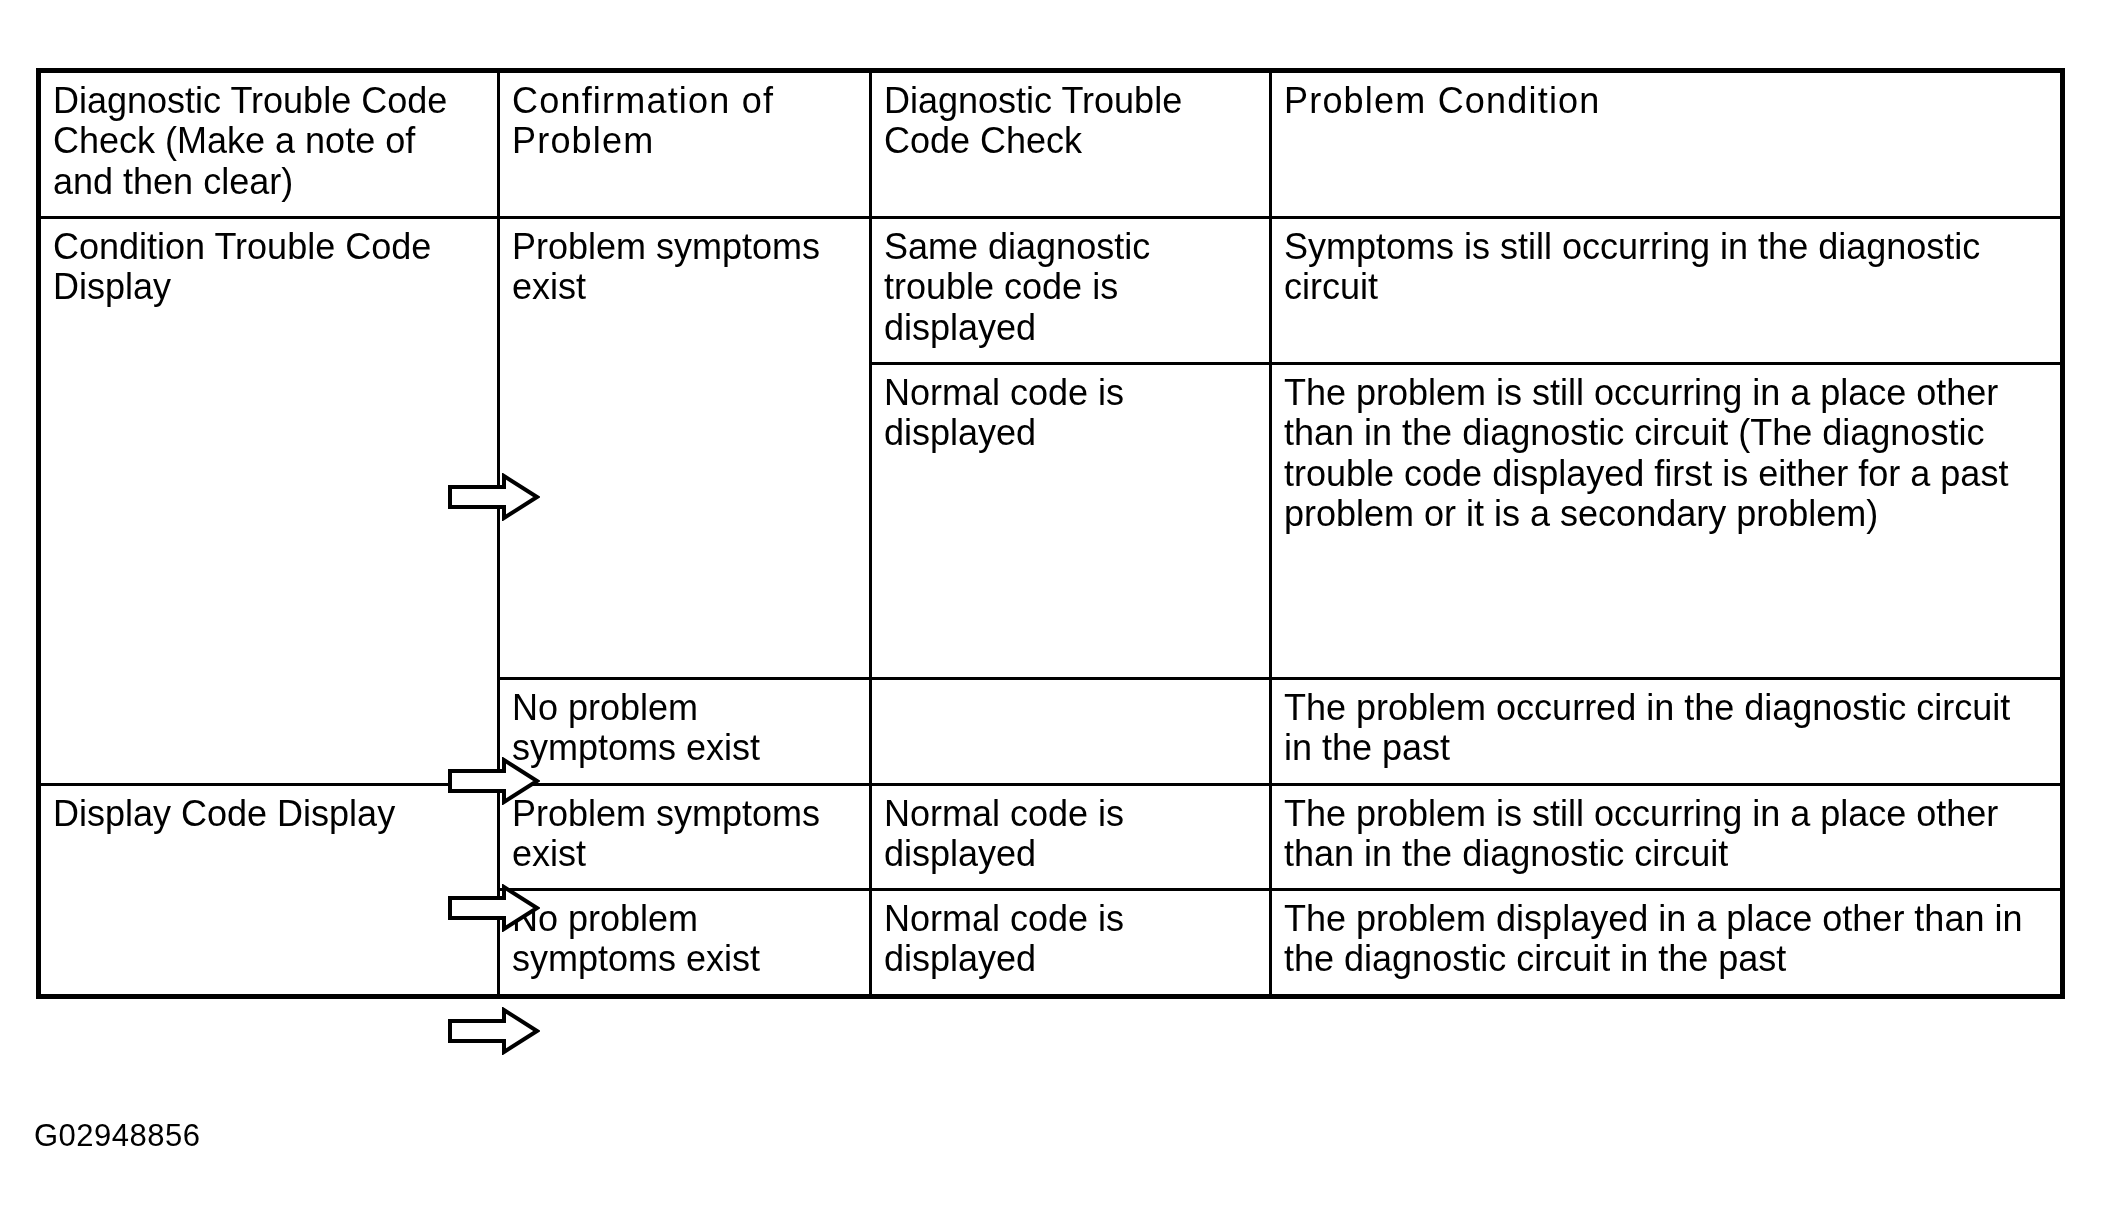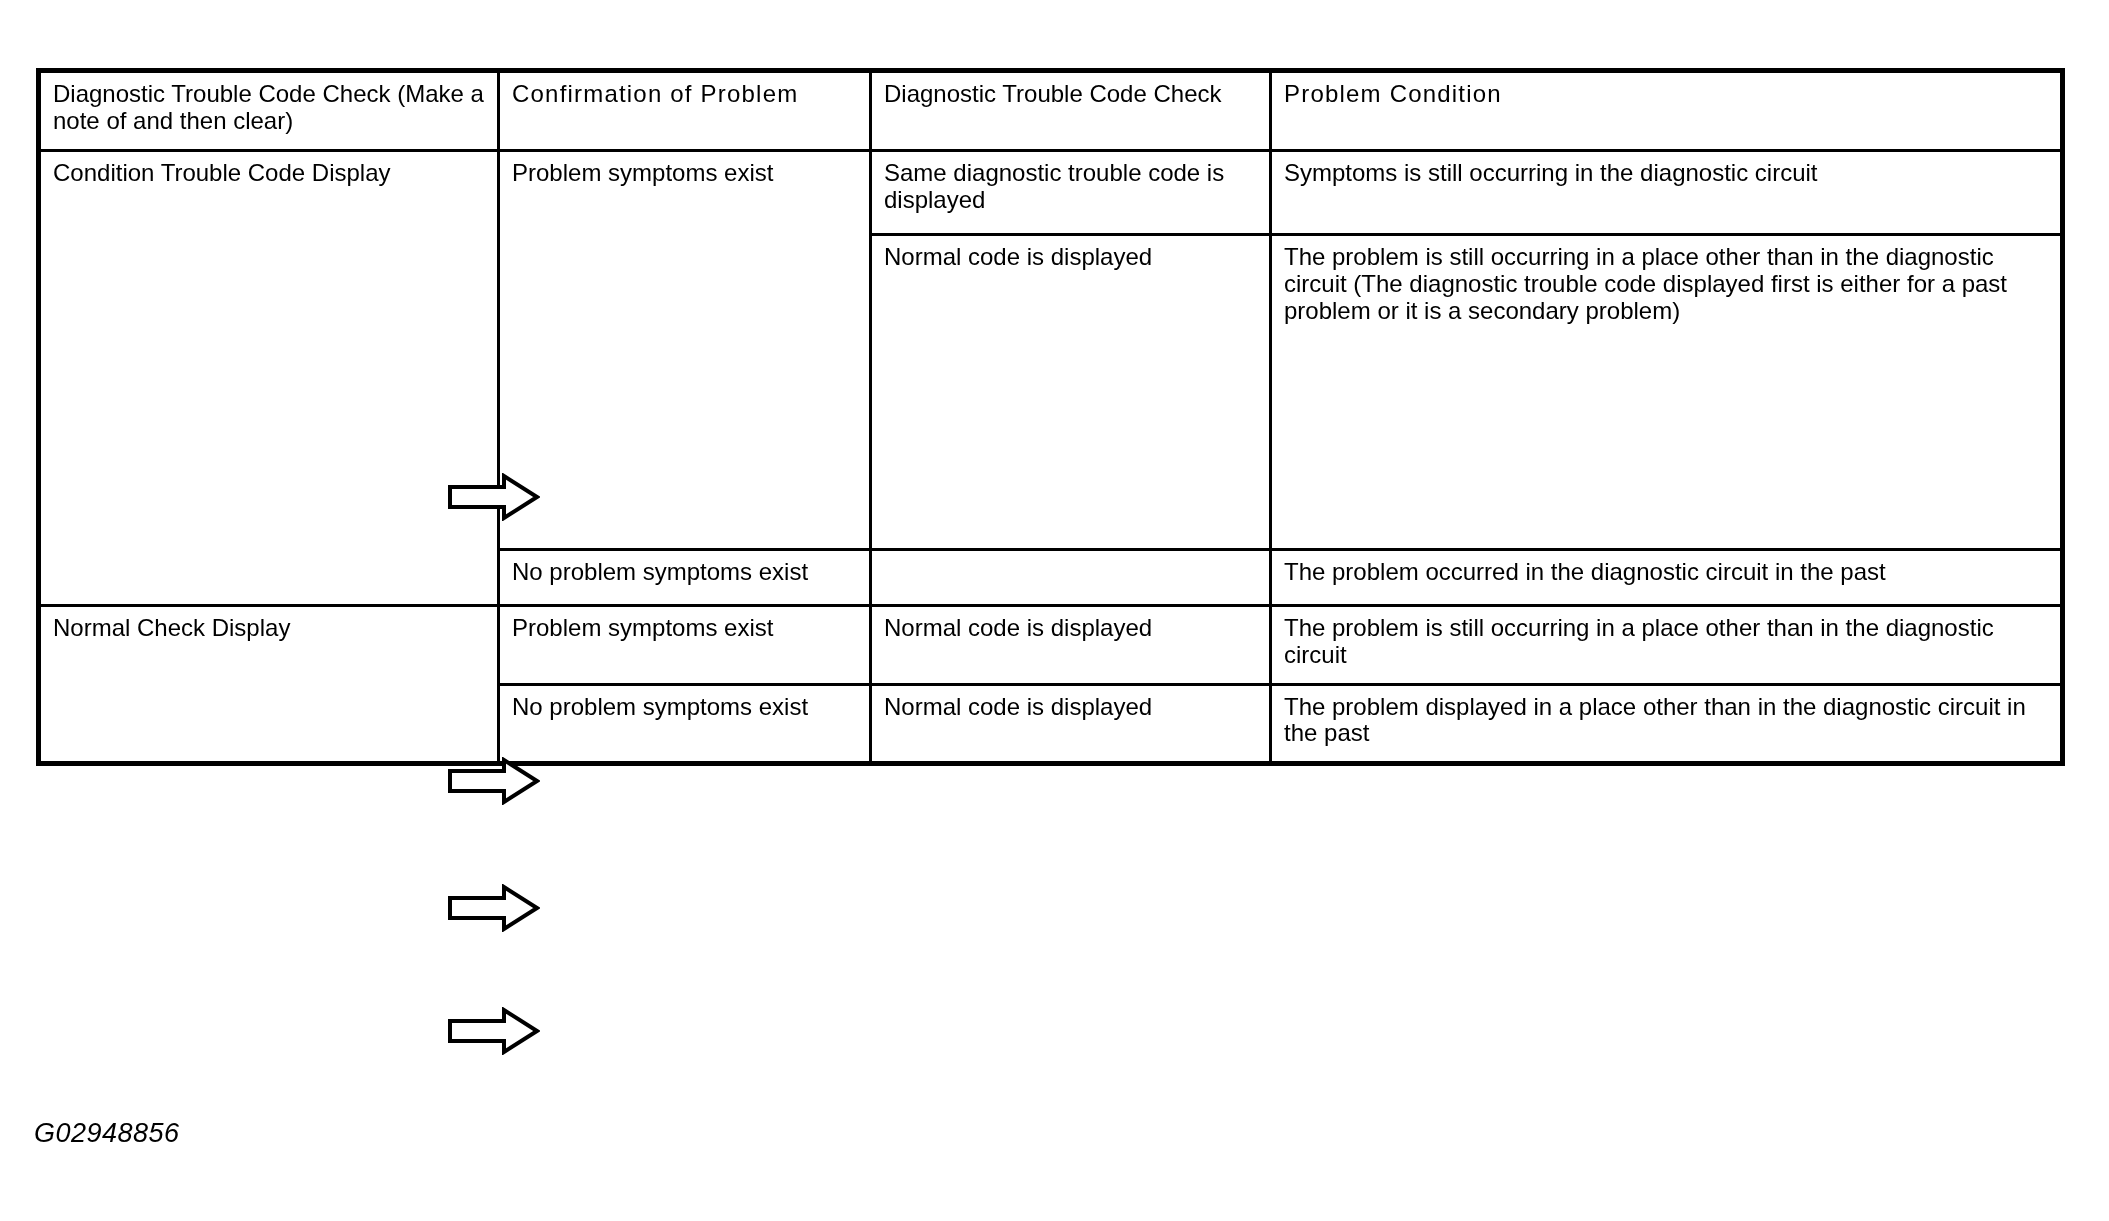--- a/index.html
+++ b/index.html
@@ -33,21 +33,21 @@
   table.dtc {
     border-collapse: collapse;
     table-layout: fixed;
     width: 2024px;
     border: 5px solid #000;
   }
   table.dtc td, table.dtc th {
     border: 3px solid #000;
     vertical-align: top;
     padding: 8px 12px 14px 12px;
-    font-size: 24px;
+    font-size: 36px;
     line-height: 1.12;
     font-weight: normal;
     text-align: left;
   }
 
   
   col.c1 { width: 460px; }
   col.c2 { width: 372px; }
   col.c3 { width: 400px; }
   col.c4 { width: 792px; }
@@ -78,24 +78,23 @@
     width: 92px;
     height: 48px;
     pointer-events: none;
   }
   .arrow svg { display: block; width: 92px; height: 48px; }
 
   .fig-id {
     position: absolute;
     left: 34px;
     top: 1118px;
-    font-size: 27px;
+    font-size: 31px;
     font-family: "Liberation Sans", sans-serif;
     letter-spacing: 0.5px;
-    font-style: italic;
   }
 </style>
 </head>
 <body>
 
 <div class="sheet">
 
   <div class="table-wrap">
     <table class="dtc">
       <colgroup>
@@ -122,21 +121,21 @@
         <tr>
           <td style="height:290px;">Normal code is displayed</td>
           <td class="just">The problem is still occurring in a place other than in the diagnostic circuit (The diagnostic trouble code displayed first is either for a past problem or it is a secondary problem)</td>
         </tr>
         <tr>
           <td>No problem symptoms exist</td>
           <td></td>
           <td class="just">The problem occurred in the diagnostic circuit in the past</td>
         </tr>
         <tr>
-          <td rowspan="2">Normal Check Display</td>
+          <td rowspan="2">Display Code Display</td>
           <td>Problem symptoms exist</td>
           <td>Normal code is displayed</td>
           <td>The problem is still occurring in a place other than in the diagnostic circuit</td>
         </tr>
         <tr>
           <td>No problem symptoms exist</td>
           <td>Normal code is displayed</td>
           <td class="just">The problem displayed in a place other than in the diagnostic circuit in the past</td>
         </tr>
       </tbody>

